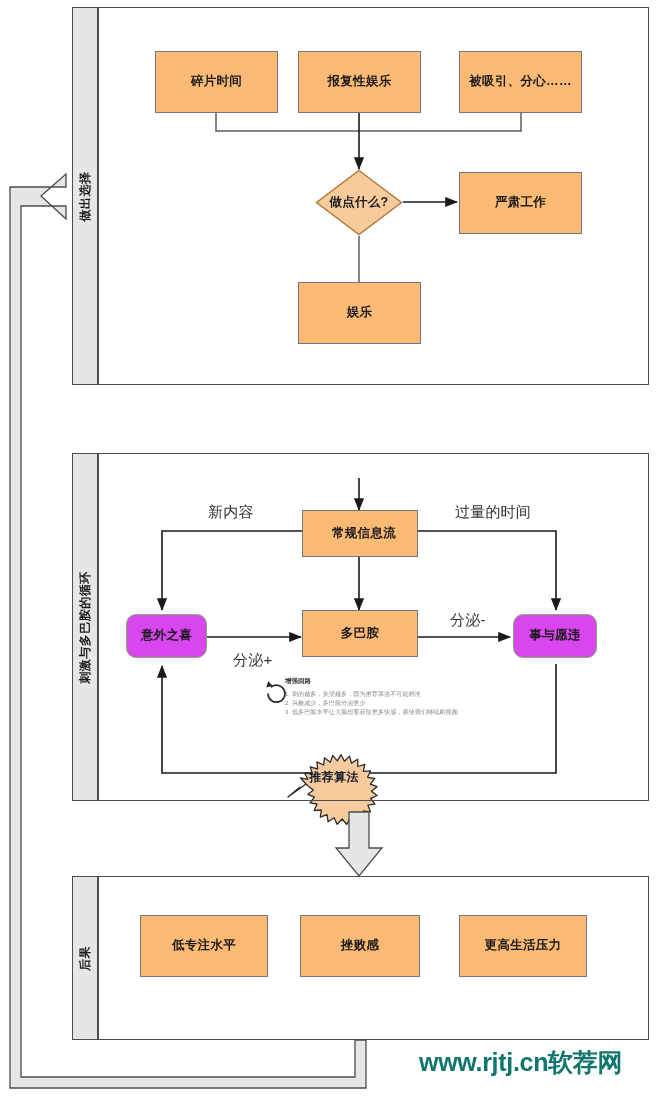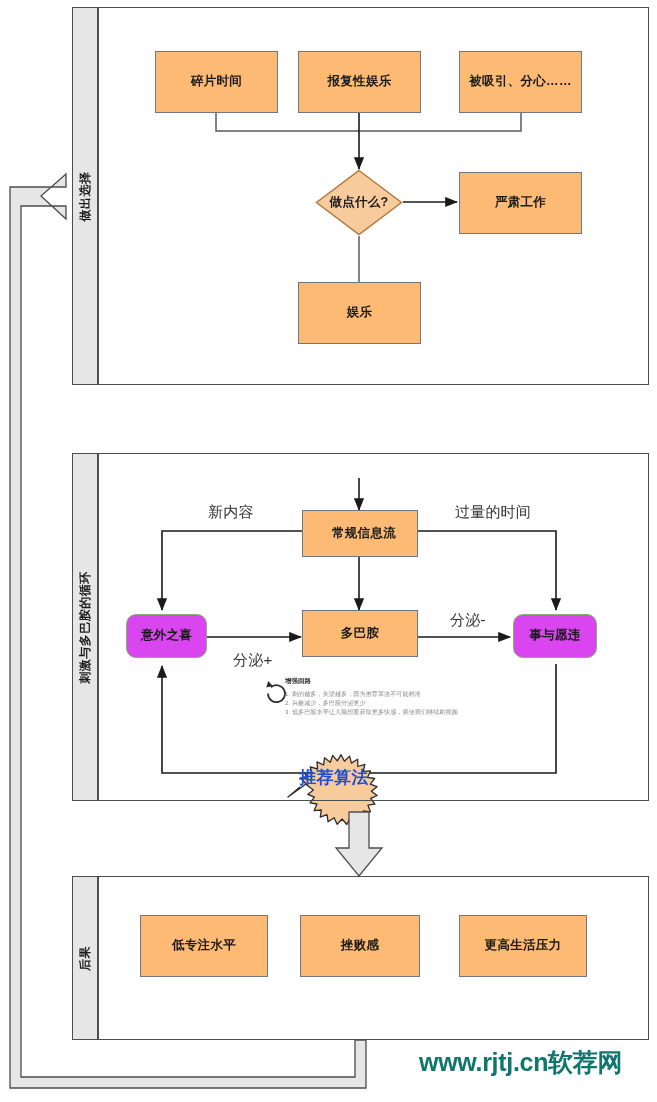--- a/index.html
+++ b/index.html
@@ -93,21 +93,21 @@
     color: #8a8a8a;
     line-height: 1.55;
     white-space: nowrap;
     letter-spacing: 0.05px;
   }
   .burst-wrap { position: absolute; }
   .burst-text {
     position: absolute;
     left: 0; top: 0; width: 100%; height: 100%;
     display: flex; align-items: center; justify-content: center;
-    font-size: 17px; font-weight: bold; color: #1d4ed8;
+    font-size: 12px; font-weight: bold; color: #0f172a;
     letter-spacing: 0.4px;
     padding-bottom: 8px;
   }
   .watermark {
     position: absolute;
     font-size: 25px;
     font-weight: bold;
     color: #0f766e;
     letter-spacing: -0.3px;
     white-space: nowrap;

